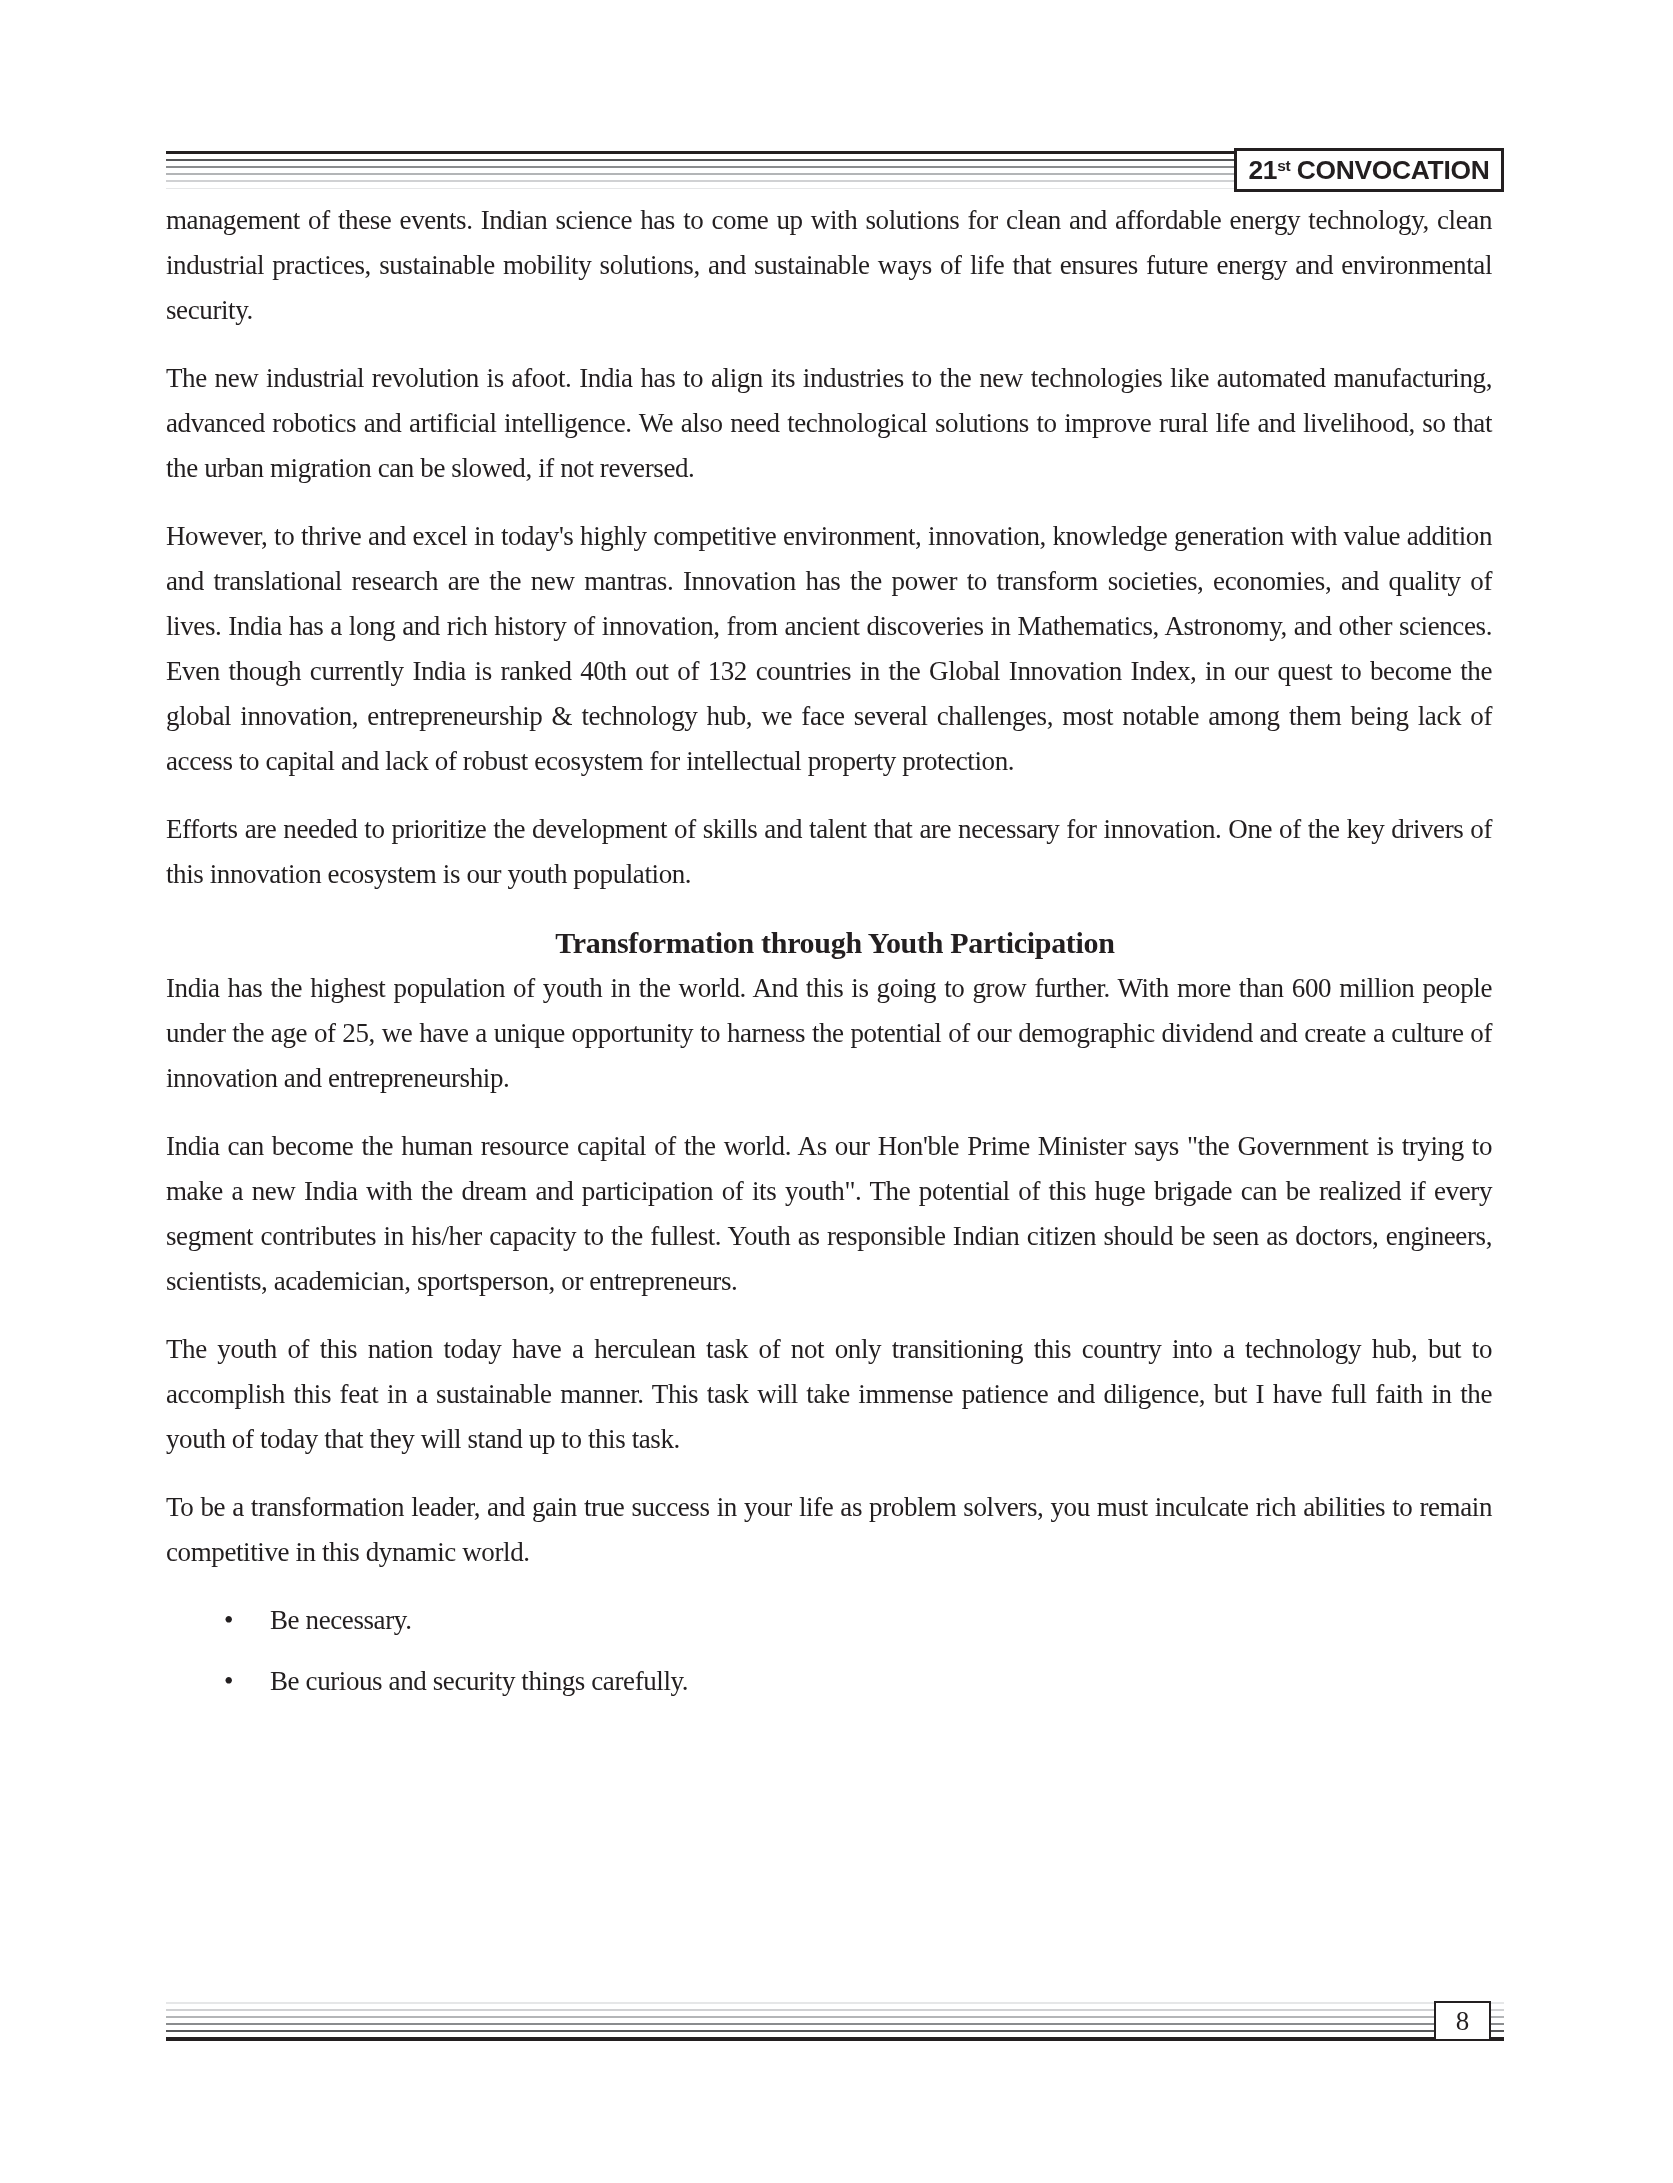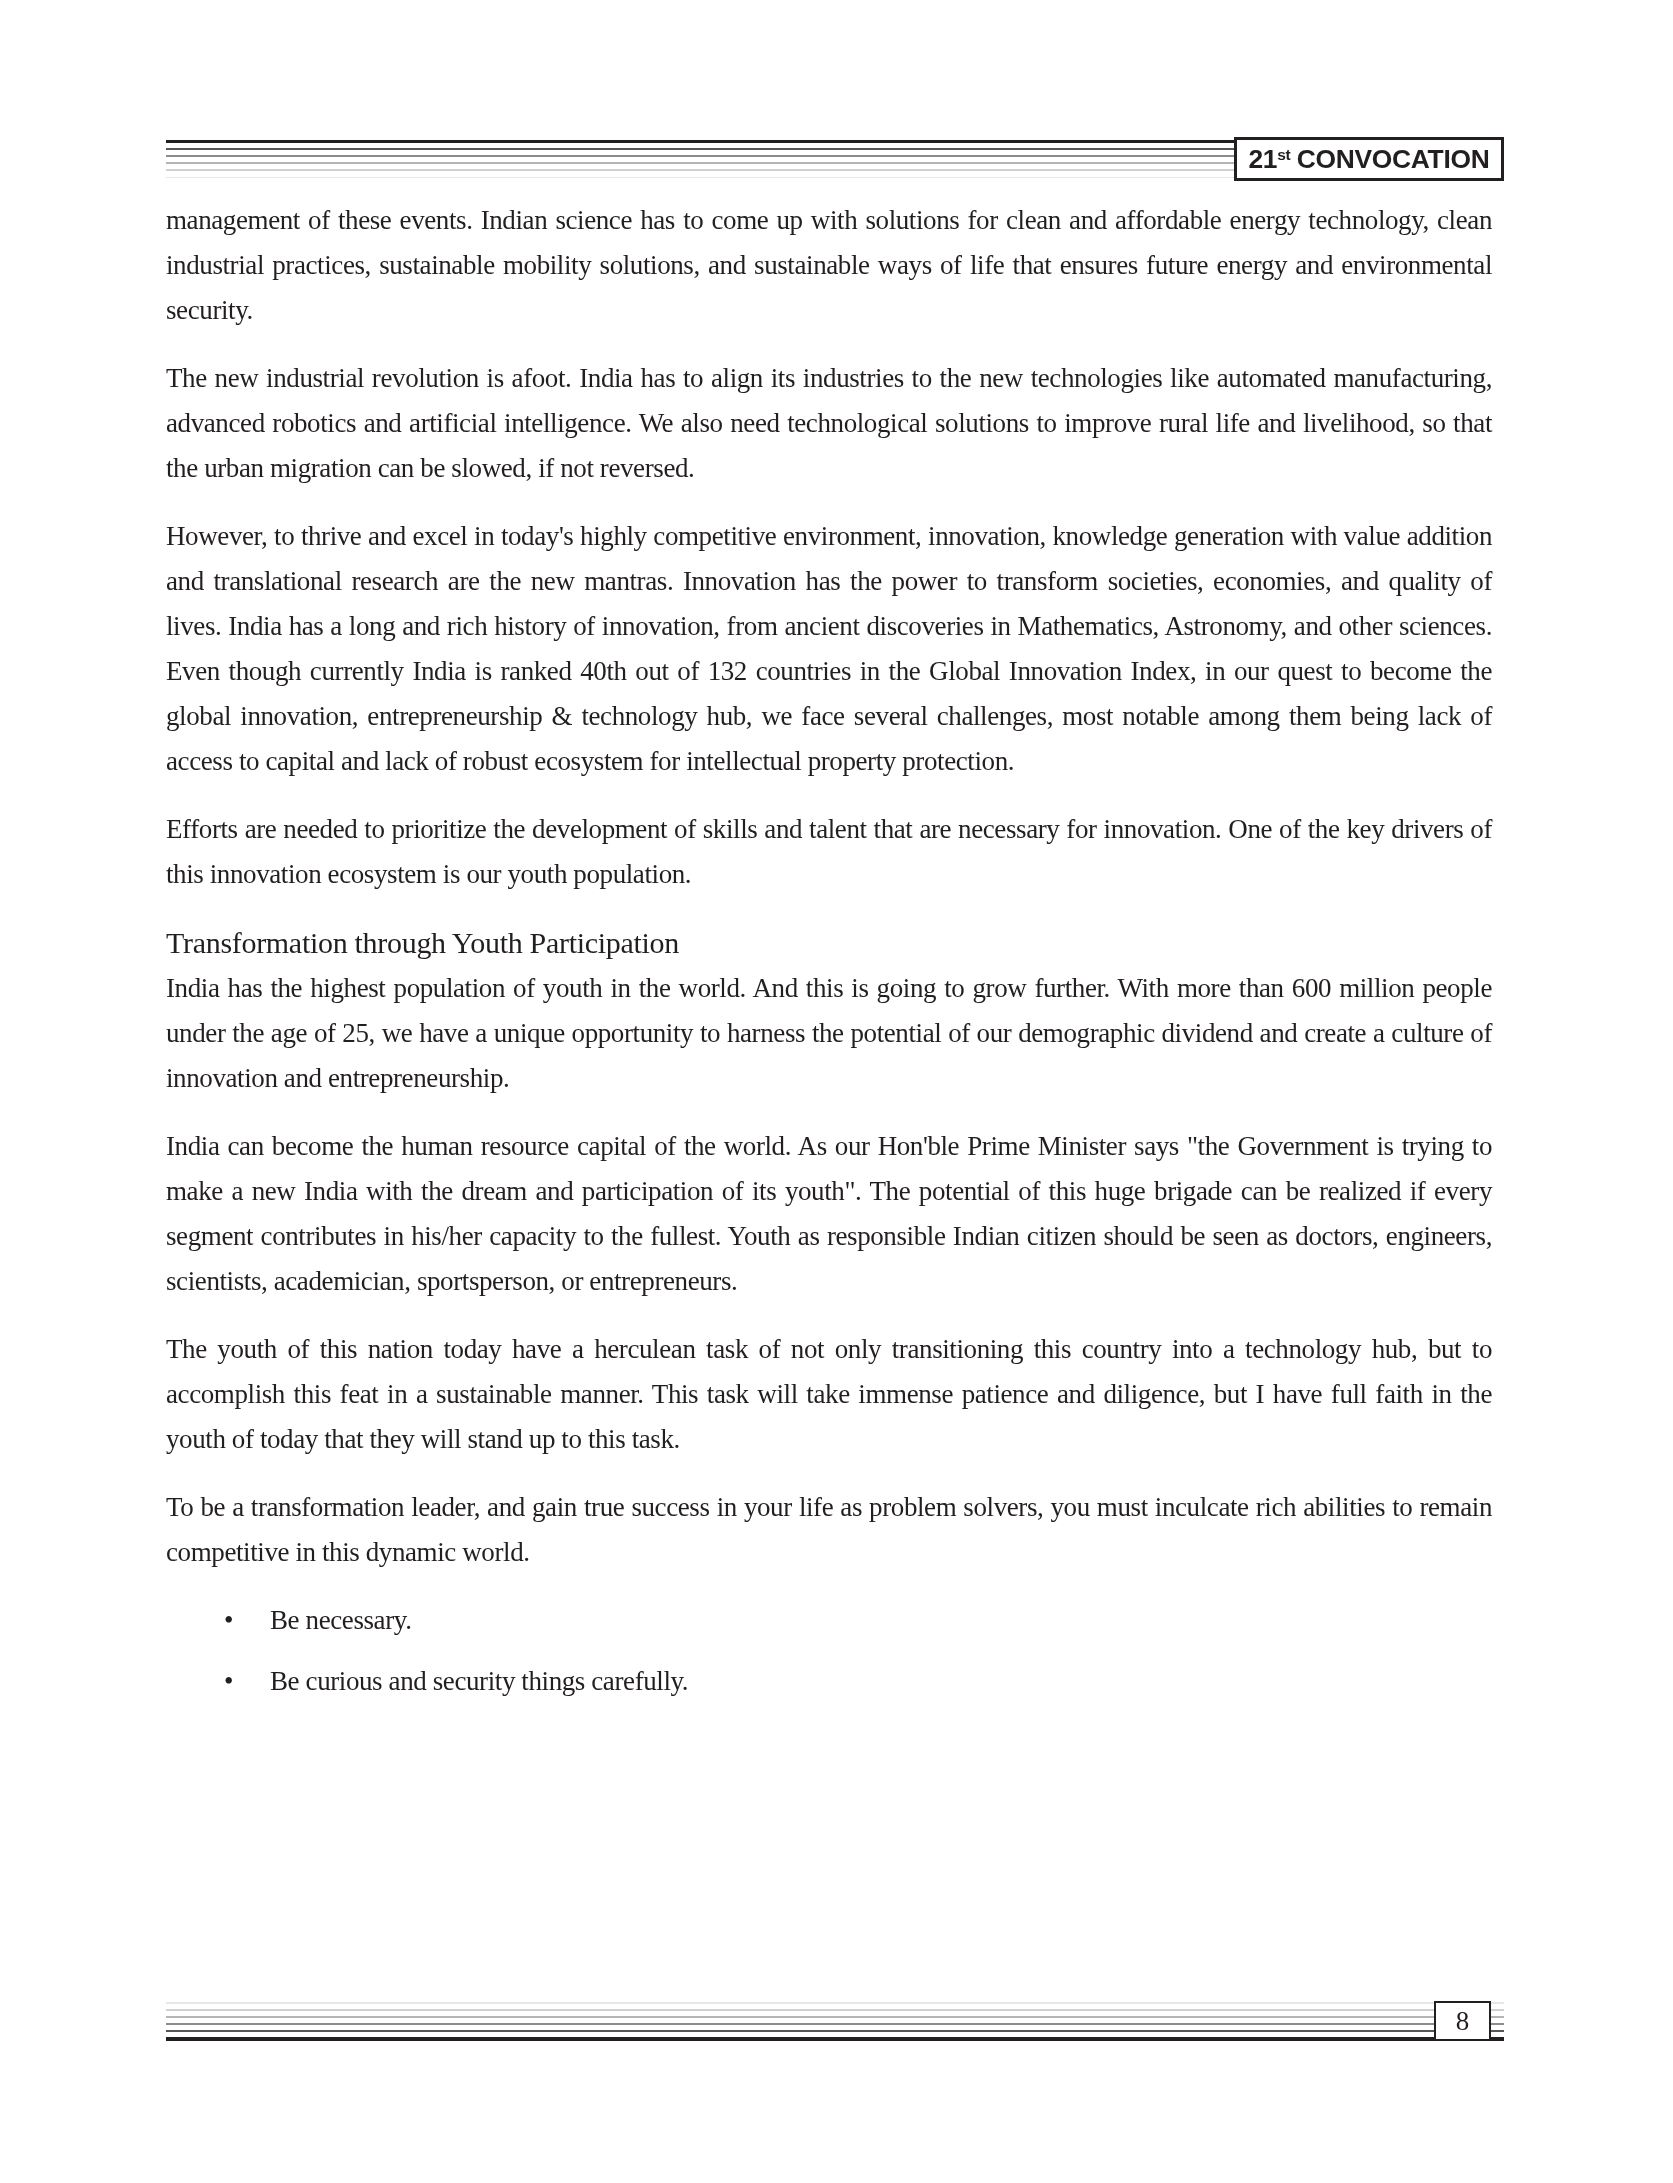--- a/index.html
+++ b/index.html
@@ -8,21 +8,21 @@
     width: 1674px;
     height: 2183px;
     background: #ffffff;
     font-family: "Liberation Serif", serif;
     color: #231f20;
   }
 
   
   .header {
     position: absolute;
-    top: 137px;
+    top: 148px;
     left: 166px;
     width: 1338px;
     display: flex;
     align-items: center;
   }
   .stripes { flex: 1 1 auto; }
   .stripes i { display: block; border: 0; }
   .stripes-down i { height: 1.9px; margin-bottom: 5.2px; }
   .stripes-down i:first-child { height: 3.2px; }
   .stripes-down i:last-child { margin-bottom: 0; }
@@ -61,22 +61,22 @@
     font-size: 27px;
     line-height: 45px;
     letter-spacing: -0.4px;
     text-align: justify;
   }
   .content p { margin: 0 12px 23px 0; }
   .content h2 {
     margin: 0 0 1.3px 0;
     font-size: 30px;
     line-height: 45px;
-    font-weight: normal;
-    text-align: left;
+    font-weight: bold;
+    text-align: center;
     letter-spacing: -0.3px;
   }
   .content ul {
     list-style: none;
     margin: 3.9px 0 0 0;
     padding: 0;
     text-align: left;
   }
   .content li {
     position: relative;

